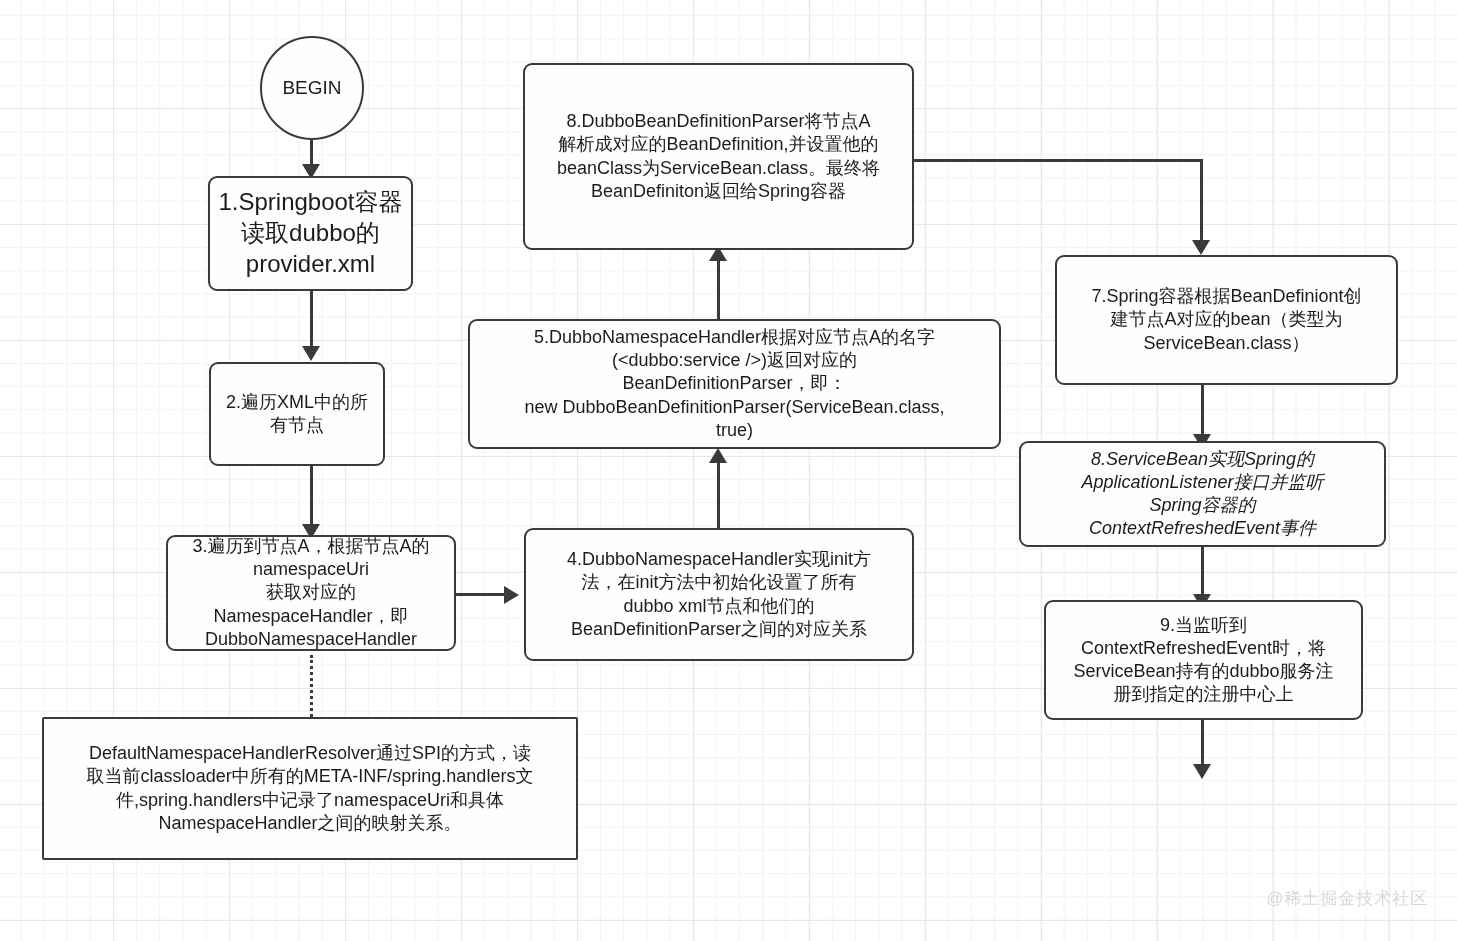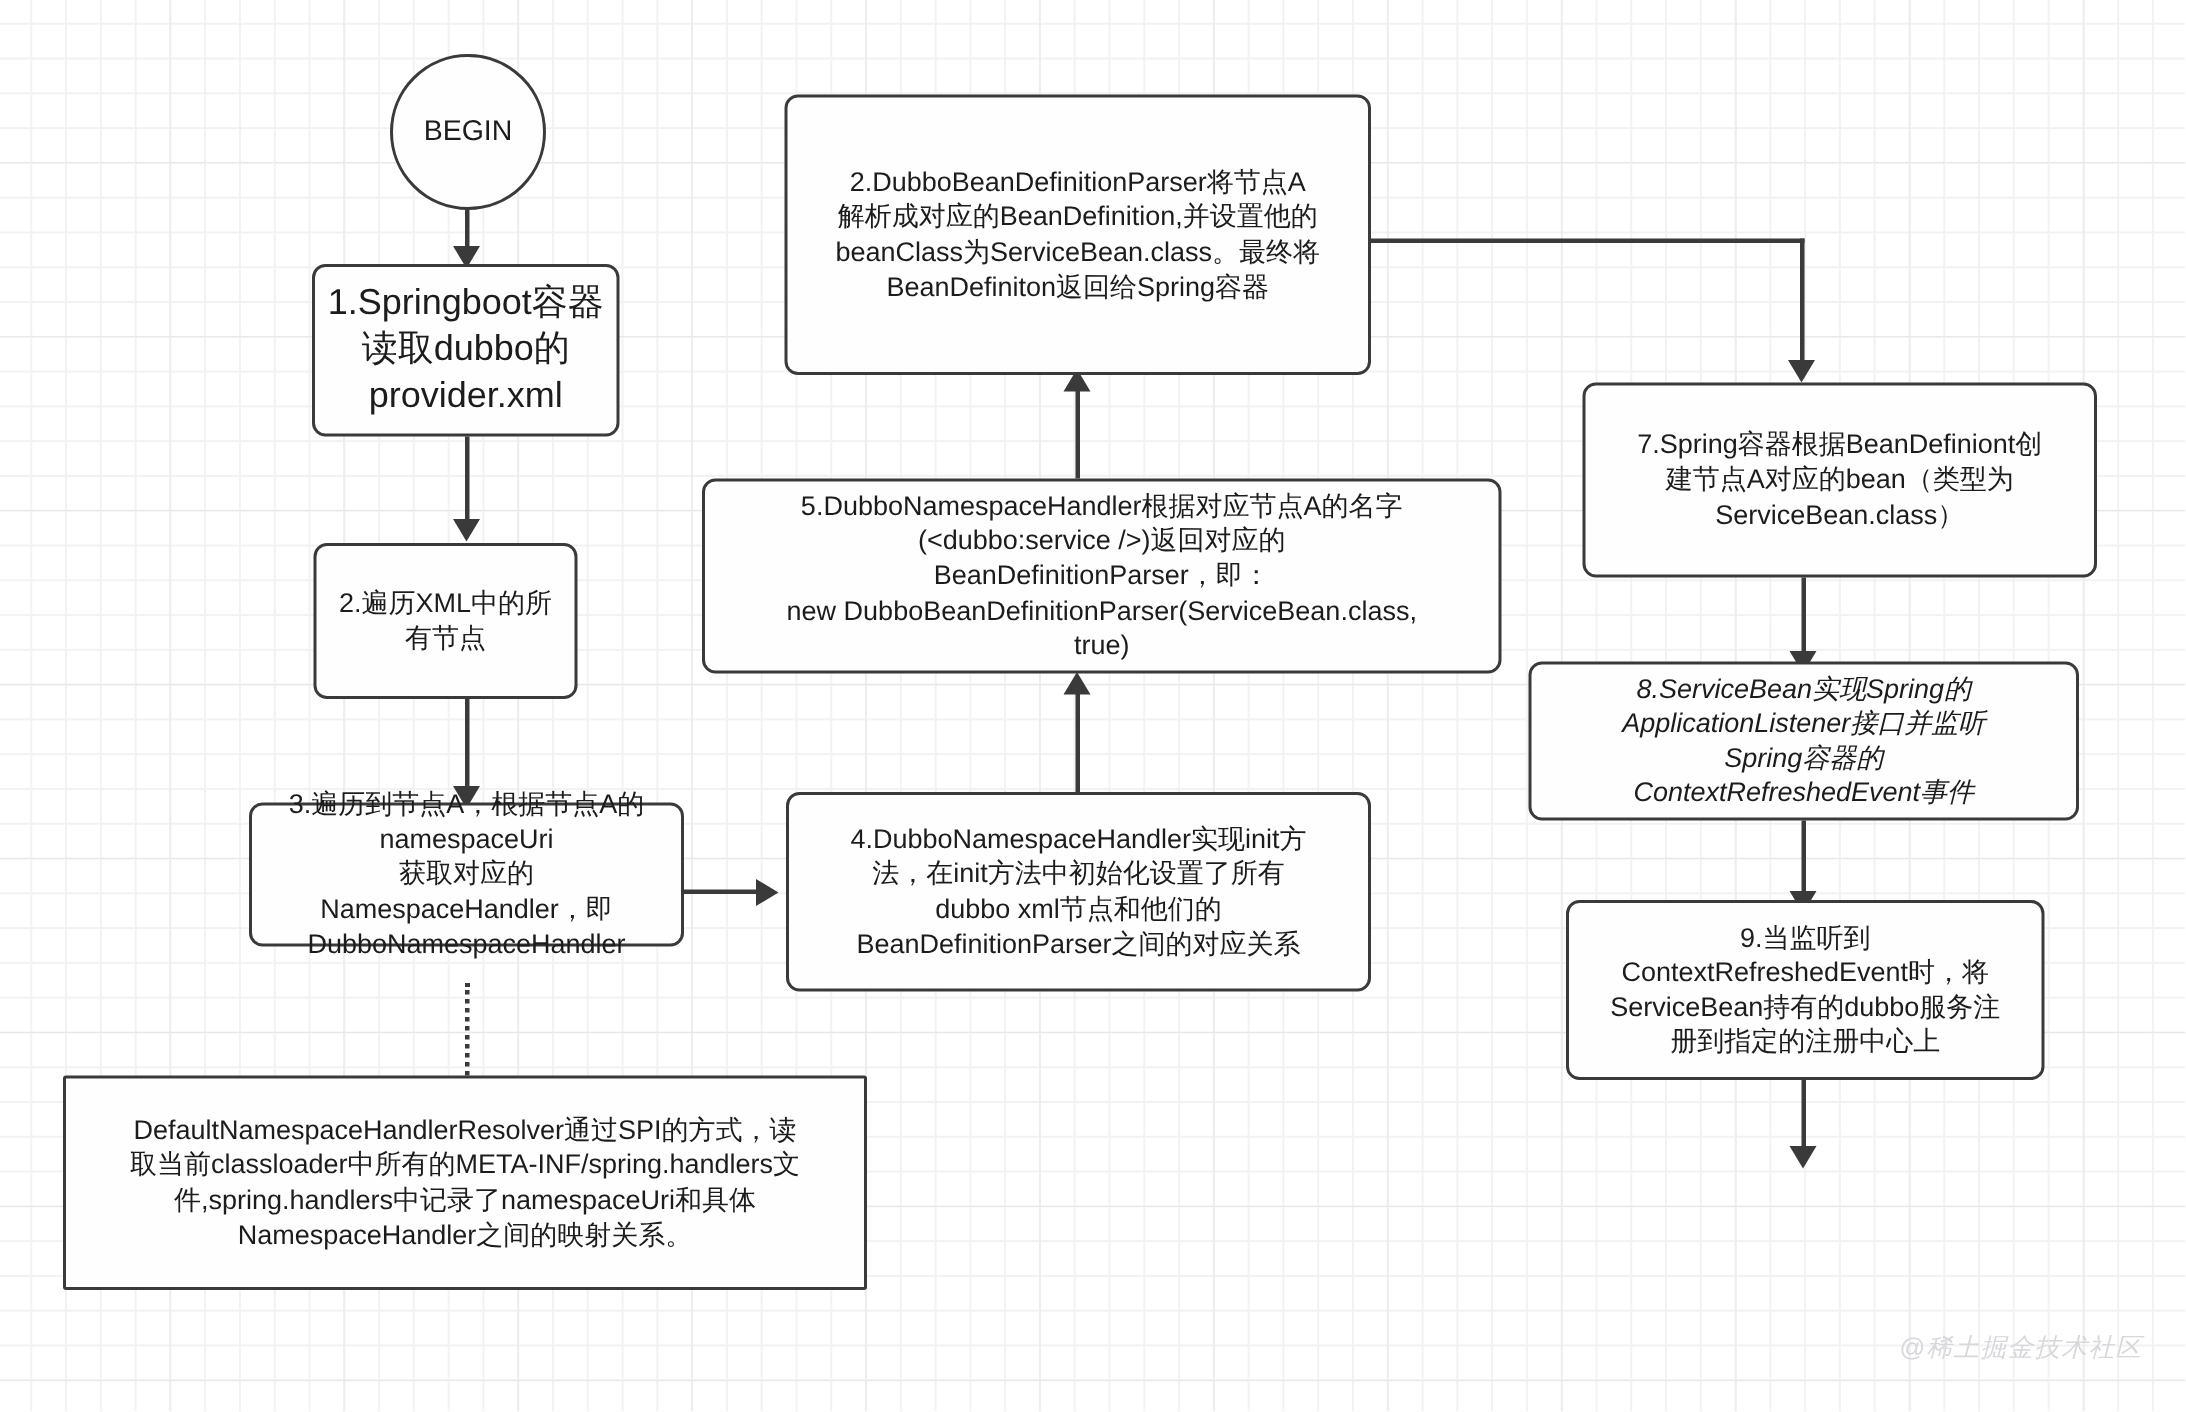--- a/index.html
+++ b/index.html
@@ -111,21 +111,21 @@
   <div class="arrow down" style="left:302px; top:346px;"></div>
 
   <div class="node" style="left:209px; top:362px; width:176px; height:104px; font-size:18px;">
     <span>2.遍历XML中的所
 有节点</span>
   </div>
 
   <div class="conn v" style="left:310px; top:466px; height:60px;"></div>
   <div class="arrow down" style="left:302px; top:524px;"></div>
 
-  <div class="node" style="left:166px; top:535px; width:290px; height:96px; font-size:18px;">
+  <div class="node" style="left:166px; top:535px; width:290px; height:116px; font-size:18px;">
     <span>3.遍历到节点A，根据节点A的
 namespaceUri
 获取对应的
 NamespaceHandler，即
 DubboNamespaceHandler</span>
   </div>
 
   <div class="conn dotted" style="left:310px; top:655px; height:62px;"></div>
 
   <div class="node square" style="left:42px; top:717px; width:536px; height:143px; font-size:18px;">
@@ -153,21 +153,21 @@
 (&lt;dubbo:service /&gt;)返回对应的
 BeanDefinitionParser，即：
 new DubboBeanDefinitionParser(ServiceBean.class,
 true)</span>
   </div>
 
   <div class="conn v" style="left:717px; top:253px; height:66px;"></div>
   <div class="arrow up" style="left:709px; top:246px;"></div>
 
   <div class="node" style="left:523px; top:63px; width:391px; height:187px; font-size:18px;">
-    <span>2.DubboBeanDefinitionParser将节点A
+    <span>8.DubboBeanDefinitionParser将节点A
 解析成对应的BeanDefinition,并设置他的
 beanClass为ServiceBean.class。最终将
 BeanDefiniton返回给Spring容器</span>
   </div>
 
   <div class="conn h" style="left:913px; top:159px; width:290px;"></div>
   <div class="conn v" style="left:1200px; top:159px; height:84px;"></div>
   <div class="arrow down" style="left:1192px; top:240px;"></div>
 
   <div class="node" style="left:1031px; top:255px; width:343px; height:130px; font-size:18px;margin-left:24px;">
@@ -193,15 +193,15 @@
     <span>9.当监听到
 ContextRefreshedEvent时，将
 ServiceBean持有的dubbo服务注
 册到指定的注册中心上</span>
   </div>
 
   <div class="conn v" style="left:1201px; top:720px; height:56px;"></div>
   <div class="arrow down" style="left:1193px; top:764px;"></div>
 
 
-  <div class="watermark" style="left:1266px; top:887px; font-size:17px;font-style:italic;">@稀土掘金技术社区</div>
+  <div class="watermark" style="left:1266px; top:887px; font-size:17px;">@稀土掘金技术社区</div>
 
 </div>
 
 </body></html>

